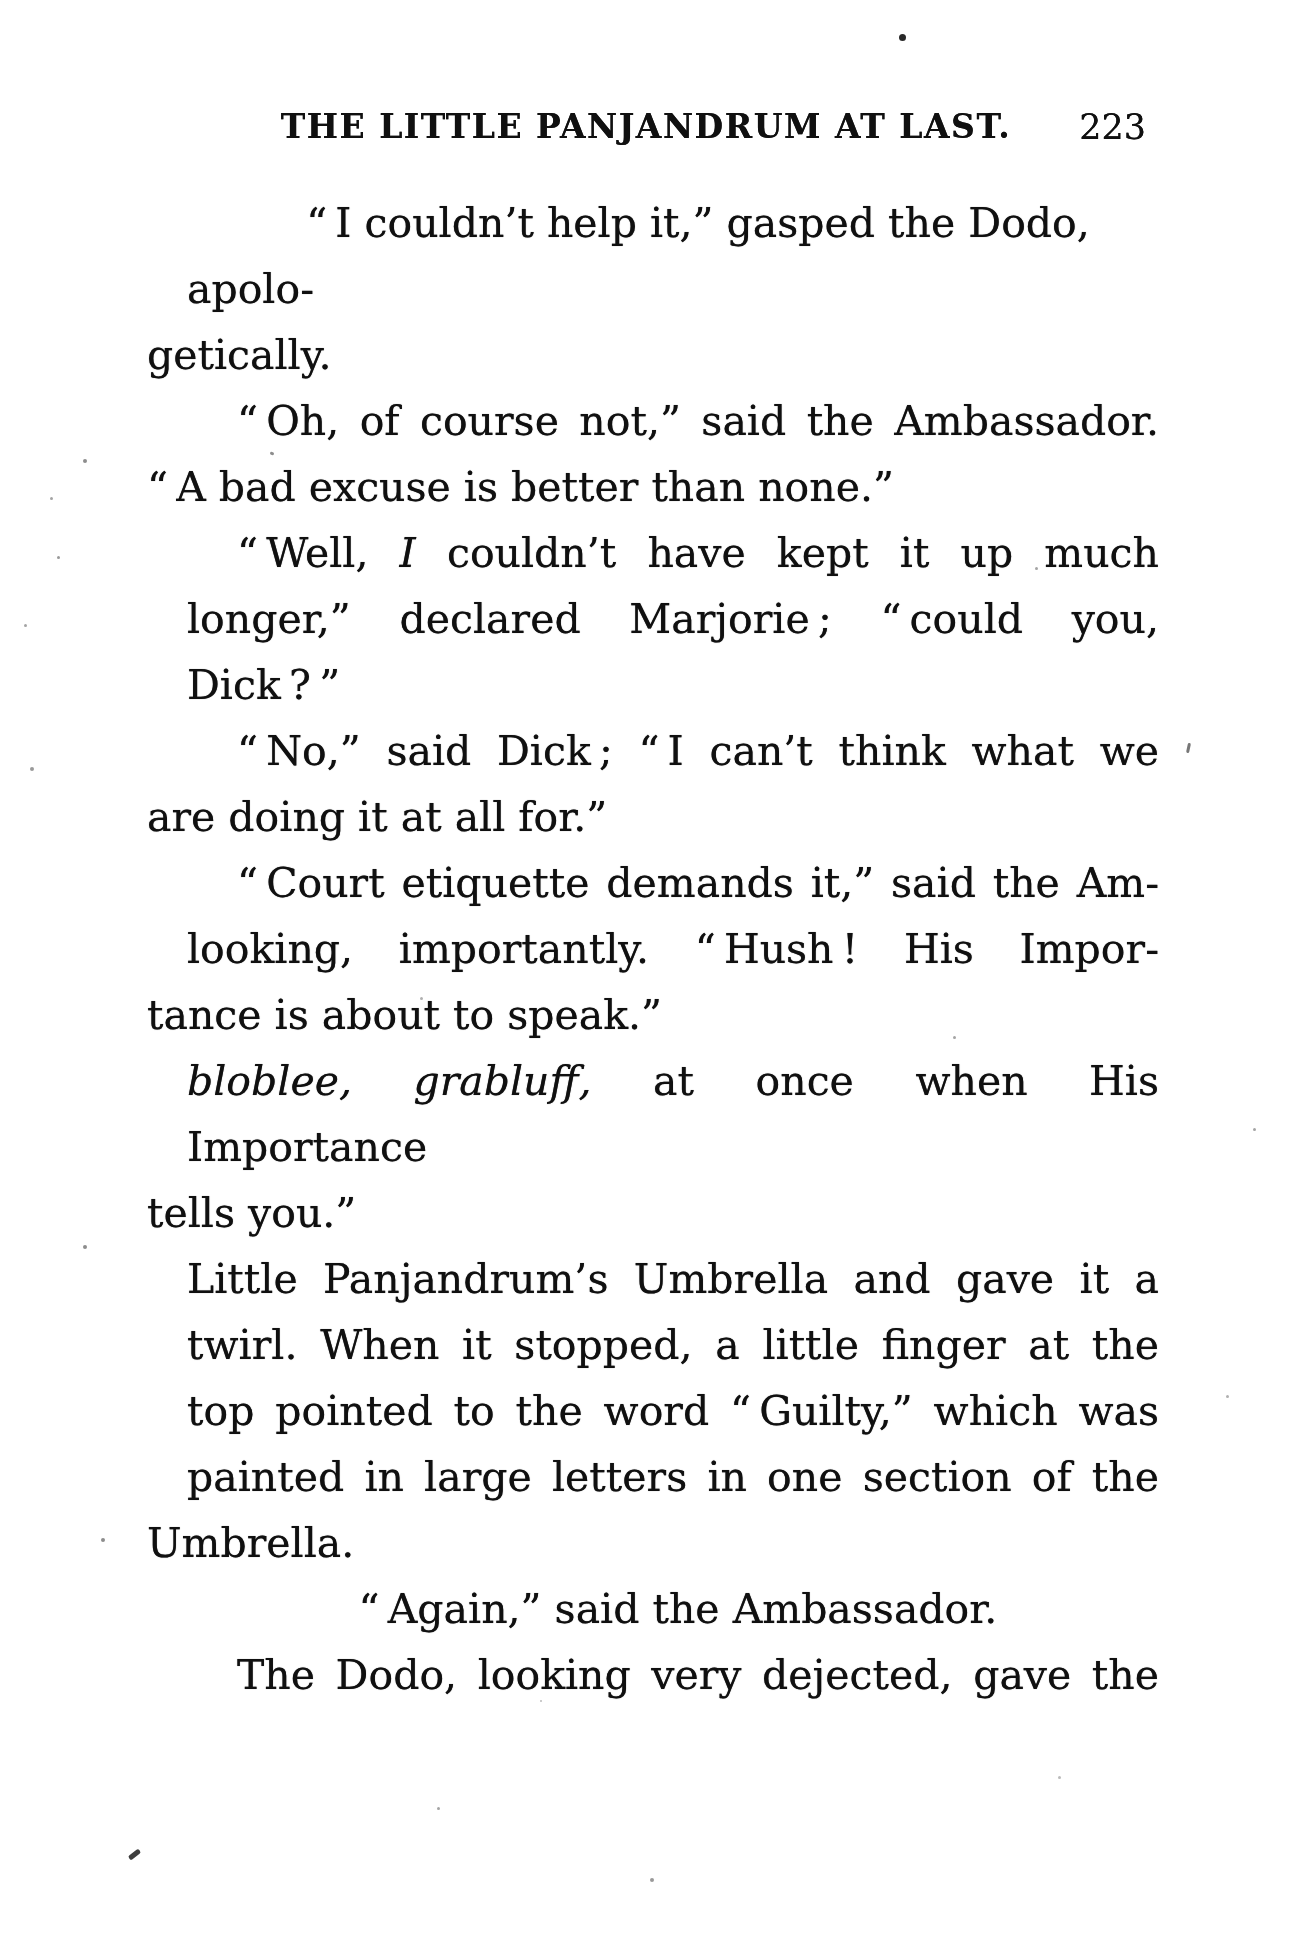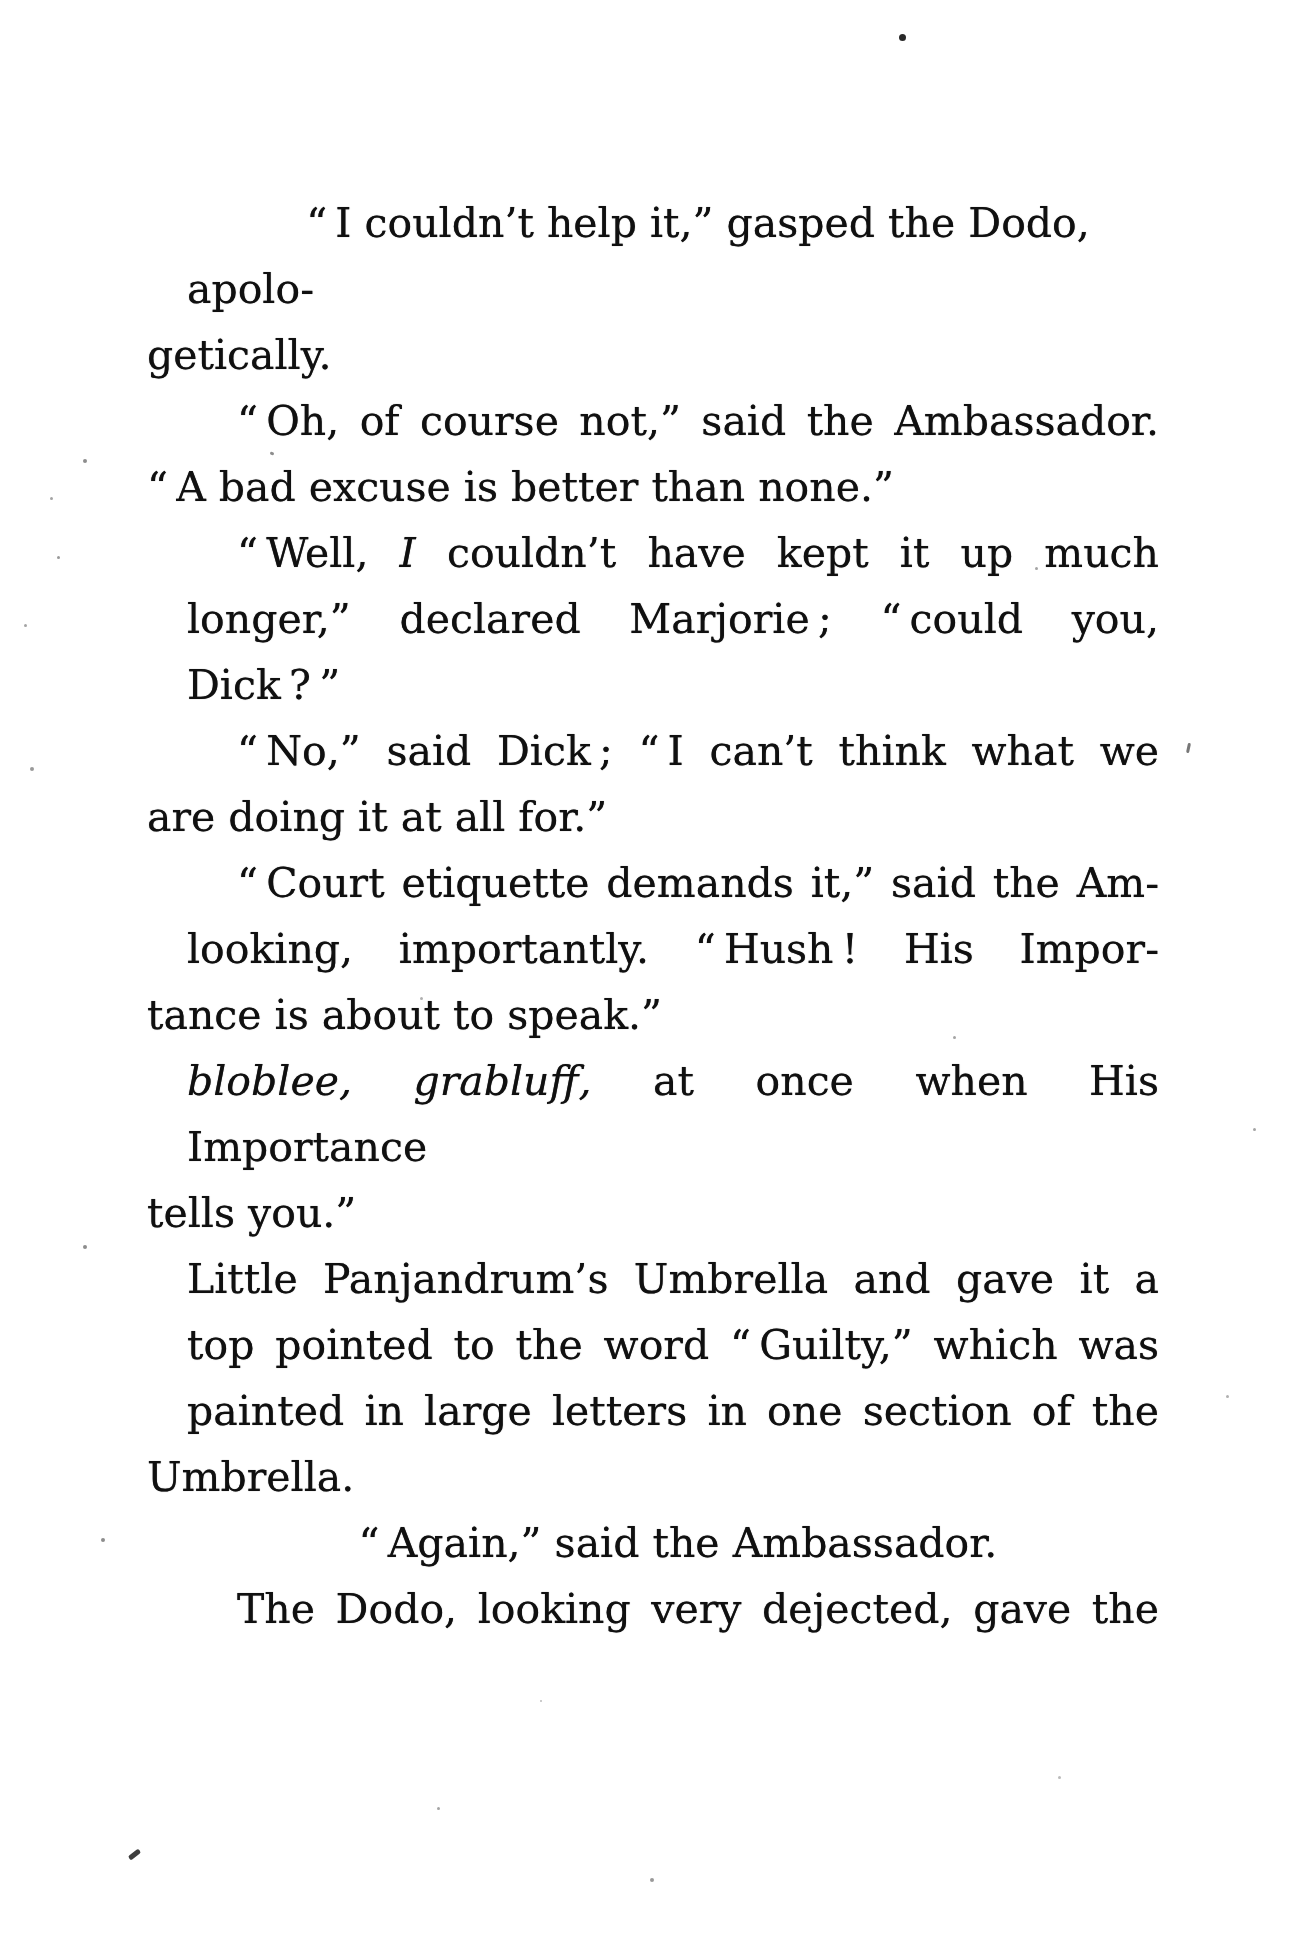--- a/index.html
+++ b/index.html
@@ -53,35 +53,40 @@
     position: absolute;
     background: #1c1c1c;
     border-radius: 50%;
   }
   .artifact.tick { border-radius: 2px; }
 </style>
 </head>
 <body>
 
 <div class="page">
+  <div class="running-head">
+    <div class="head-title">THE LITTLE PANJANDRUM AT LAST.</div>
+    <div class="page-num">223</div>
+  </div>
   <div class="body-text">
       <div class="line indent just"><span>“ I couldn’t help it,” gasped the Dodo, apolo-</span></div>
       <div class="line"><span>getically.</span></div>
       <div class="line indent just"><span>“ Oh, of course not,” said the Ambassador.</span></div>
       <div class="line"><span>“ A bad excuse is better than none.”</span></div>
       <div class="line indent just"><span>“ Well, </span><span class="italic">I</span><span> couldn’t have kept it up much</span></div>
       <div class="line just"><span>longer,” declared Marjorie ; “ could you, Dick ? ”</span></div>
       <div class="line indent just"><span>“ No,” said Dick ; “ I can’t think what we</span></div>
       <div class="line"><span>are doing it at all for.”</span></div>
       <div class="line indent just"><span>“ Court etiquette demands it,” said the Am-</span></div>
       <div class="line just"><span>looking, importantly. “ Hush ! His Impor-</span></div>
       <div class="line"><span>tance is about to speak.”</span></div>
       <div class="line just"><span class="italic">bloblee, grabluff,</span><span> at once when His Importance</span></div>
       <div class="line"><span>tells you.”</span></div>
       <div class="line just"><span>Little Panjandrum’s Umbrella and gave it a</span></div>
+      <div class="line just"><span>twirl. When it stopped, a little finger at the</span></div>
       <div class="line just"><span>top pointed to the word “ Guilty,” which was</span></div>
       <div class="line just"><span>painted in large letters in one section of the</span></div>
       <div class="line"><span>Umbrella.</span></div>
       <div class="line indent"><span>“ Again,” said the Ambassador.</span></div>
       <div class="line indent just"><span>The Dodo, looking very dejected, gave the</span></div>
     </div>
   <div>
       <div class="artifact" style="left: 899px; top: 34px; width: 7px; height: 7px; opacity: 0.95;"></div>
       <div class="artifact" style="left: 83px; top: 459px; width: 4px; height: 4px; opacity: 0.5;"></div>
       <div class="artifact" style="left: 50px; top: 497px; width: 3px; height: 3px; opacity: 0.4;"></div>

